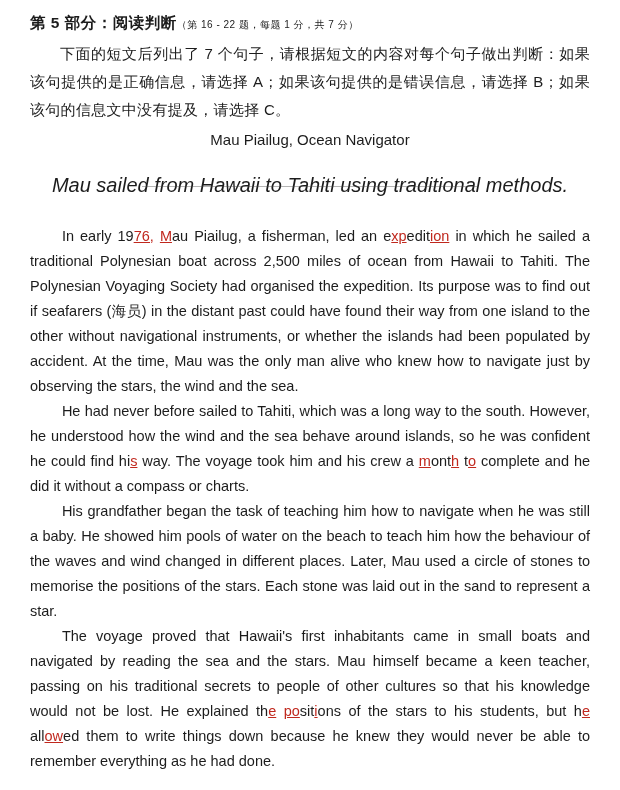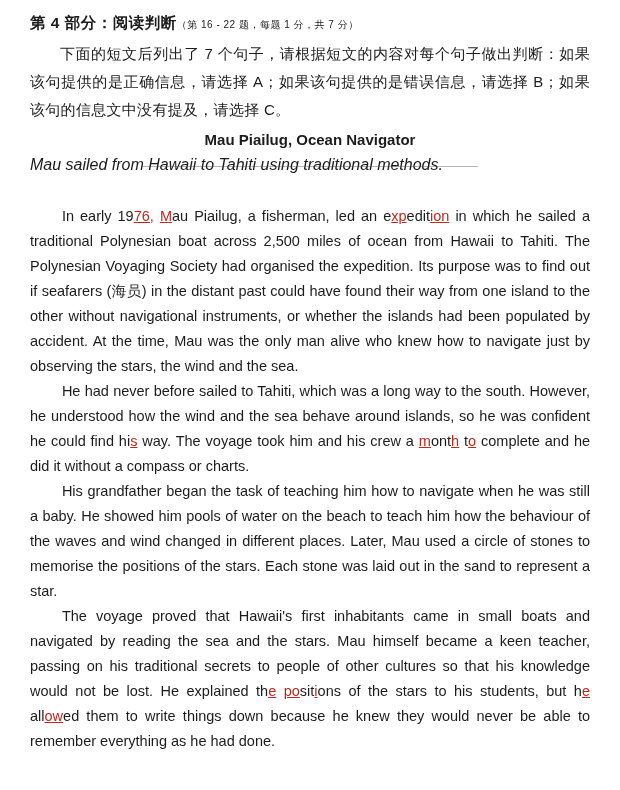--- a/index.html
+++ b/index.html
@@ -37,28 +37,28 @@
     font-size:15px;
     line-height:28px;
     text-align:justify;
     text-indent:2em;
     letter-spacing:0.3px;
   }
   .passage-title{
     margin:6px 0 0 0;
     font-size:15px;
     line-height:20px;
-    font-weight:bold;
+    font-weight:normal;
     text-align:center;
   }
   .subtitle-wrap{
     position:relative;
-    margin-top:6px;
-    text-align:left;
-    font-size:16px;
+    margin-top:26px;
+    text-align:center;
+    font-size:20px;
     line-height:18px;
   }
   .subtitle-wrap em{
     font-style:italic;
   }
   .scan-strike{
     position:absolute;
     left:112px;
     right:112px;
     top:55%;
@@ -77,21 +77,21 @@
     text-indent:2.2em;
   }
   .red{color:var(--red);text-decoration:underline;}
 </style>
 </head>
 <body>
 
 <div class="page">
 
   <div class="section-header">
-    <span class="part">第 4 部分：阅读判断</span><span class="meta">（第 16 - 22 题，每题 1 分，共 7 分）</span>
+    <span class="part">第 5 部分：阅读判断</span><span class="meta">（第 16 - 22 题，每题 1 分，共 7 分）</span>
   </div>
 
   <p class="instructions">下面的短文后列出了 7 个句子，请根据短文的内容对每个句子做出判断：如果该句提供的是正确信息，请选择 A；如果该句提供的是错误信息，请选择 B；如果该句的信息文中没有提及，请选择 C。</p>
 
   <h1 class="passage-title">Mau Piailug, Ocean Navigator</h1>
 
   <div class="subtitle-wrap">
     <em>Mau sailed from Hawaii to Tahiti using traditional methods.</em>
     <span class="scan-strike"></span>
   </div>

